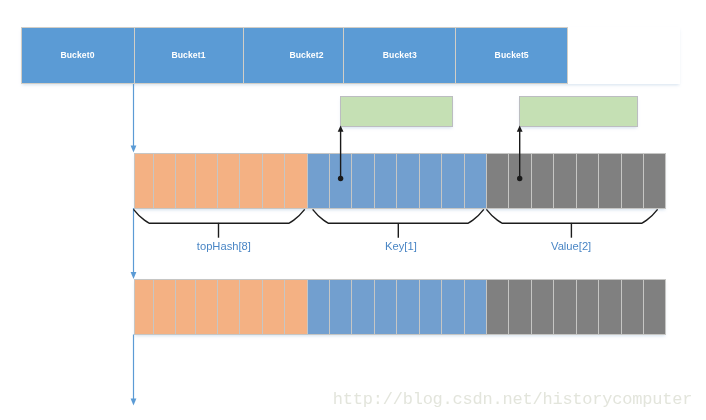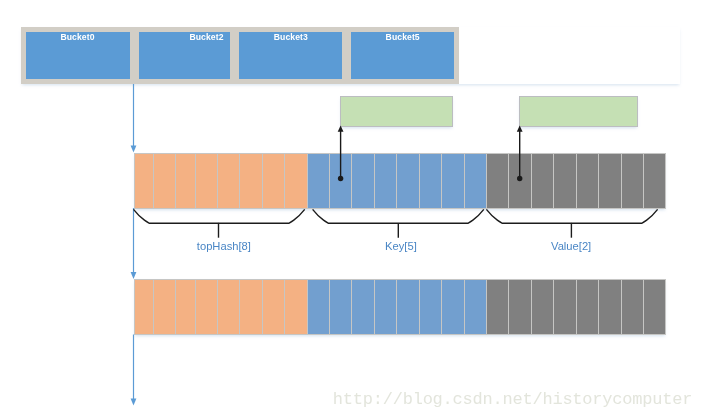--- a/index.html
+++ b/index.html
@@ -6,21 +6,21 @@
   html,body{margin:0;padding:0;}
   body{width:706px;height:420px;background:#ffffff;overflow:hidden;
        font-family:"Liberation Sans",sans-serif;position:relative;}
   #stage{position:absolute;left:0;top:0;width:706px;height:420px;}
 
   
   .bucket-bar{position:absolute;left:20.5px;top:26.8px;width:659.7px;height:57.4px;
     box-sizing:border-box;display:flex;
     box-shadow:0 2px 3px -1px rgba(150,180,215,.40);}
   .bucket{position:relative;box-sizing:border-box;background:#5B9BD5;
-    border:5px solid #be185d;display:flex;justify-content:center;}
+    border:1px solid #be185d;display:flex;align-items:center;justify-content:center;}
   .bucket + .bucket{margin-left:-1px;}
   .bucket-label{color:#ffffff;font-size:8.6px;font-weight:700;letter-spacing:.1px;
     white-space:nowrap;font-family:"Liberation Sans",sans-serif;filter:opacity(1);}
 
   
   .green-box{position:absolute;box-sizing:border-box;background:#C5E0B4;
     border:1px solid #BCBDC1;box-shadow:0 2px 3px -1px rgba(150,180,215,.40);}
 
   
   .cell-row{position:absolute;box-sizing:border-box;
@@ -42,22 +42,25 @@
 </style>
 </head>
 <body>
 
 <div id="stage">
 
   <div class="bucket-bar">
     <div class="bucket" style="width: 114px; background: rgb(91, 155, 213); border-color: rgb(210, 206, 198);">
         <span class="bucket-label">Bucket0</span>
       </div>
+    <div class="bucket" style="width: 110px; background: rgb(91, 155, 213); border-color: rgb(210, 206, 198);">
+        <span class="bucket-label">Bucket1</span>
+      </div>
     <div class="bucket" style="width: 101.9px; background: rgb(91, 155, 213); border-color: rgb(210, 206, 198);">
-        <span class="bucket-label" style="position:relative;left:22px">Bucket2</span>
+        <span class="bucket-label" style="position:relative;left:13px">Bucket2</span>
       </div>
     <div class="bucket" style="width: 113px; background: rgb(91, 155, 213); border-color: rgb(210, 206, 198);">
         <span class="bucket-label">Bucket3</span>
       </div>
     <div class="bucket" style="width: 112.6px; background: rgb(91, 155, 213); border-color: rgb(210, 206, 198);">
         <span class="bucket-label">Bucket5</span>
       </div>
   </div>
 
   <div class="green-box" style="left: 340.3px; top: 96.3px; width: 112.6px; height: 31px; background: rgb(197, 224, 180); border-color: rgb(188, 189, 193);"></div>
@@ -203,18 +206,18 @@
                L467.3 223.3 C467.8 223.3 476.2 219.3 483.8 209.4"></path>
       <path d="M398.3 222.9 L398.3 237.7"></path>
 
       <path d="M486.4 209.4 C494.0 219.3 502.4 223.3 502.9 223.3
                L641.1 223.3 C641.6 223.3 650.0 219.3 657.6 209.4"></path>
       <path d="M571.4 222.9 L571.4 237.7"></path>
     </g>
   </svg>
 
   <div class="glabel" style="left:196.8px">topHash[8]</div>
-  <div class="glabel" style="left:385.1px">Key[5]</div>
+  <div class="glabel" style="left:385.1px">Key[1]</div>
   <div class="glabel" style="left:551px">Value[2]</div>
 
   <div class="watermark">http://blog.csdn.net/historycomputer</div>
 
 </div>
 
 </body></html>

